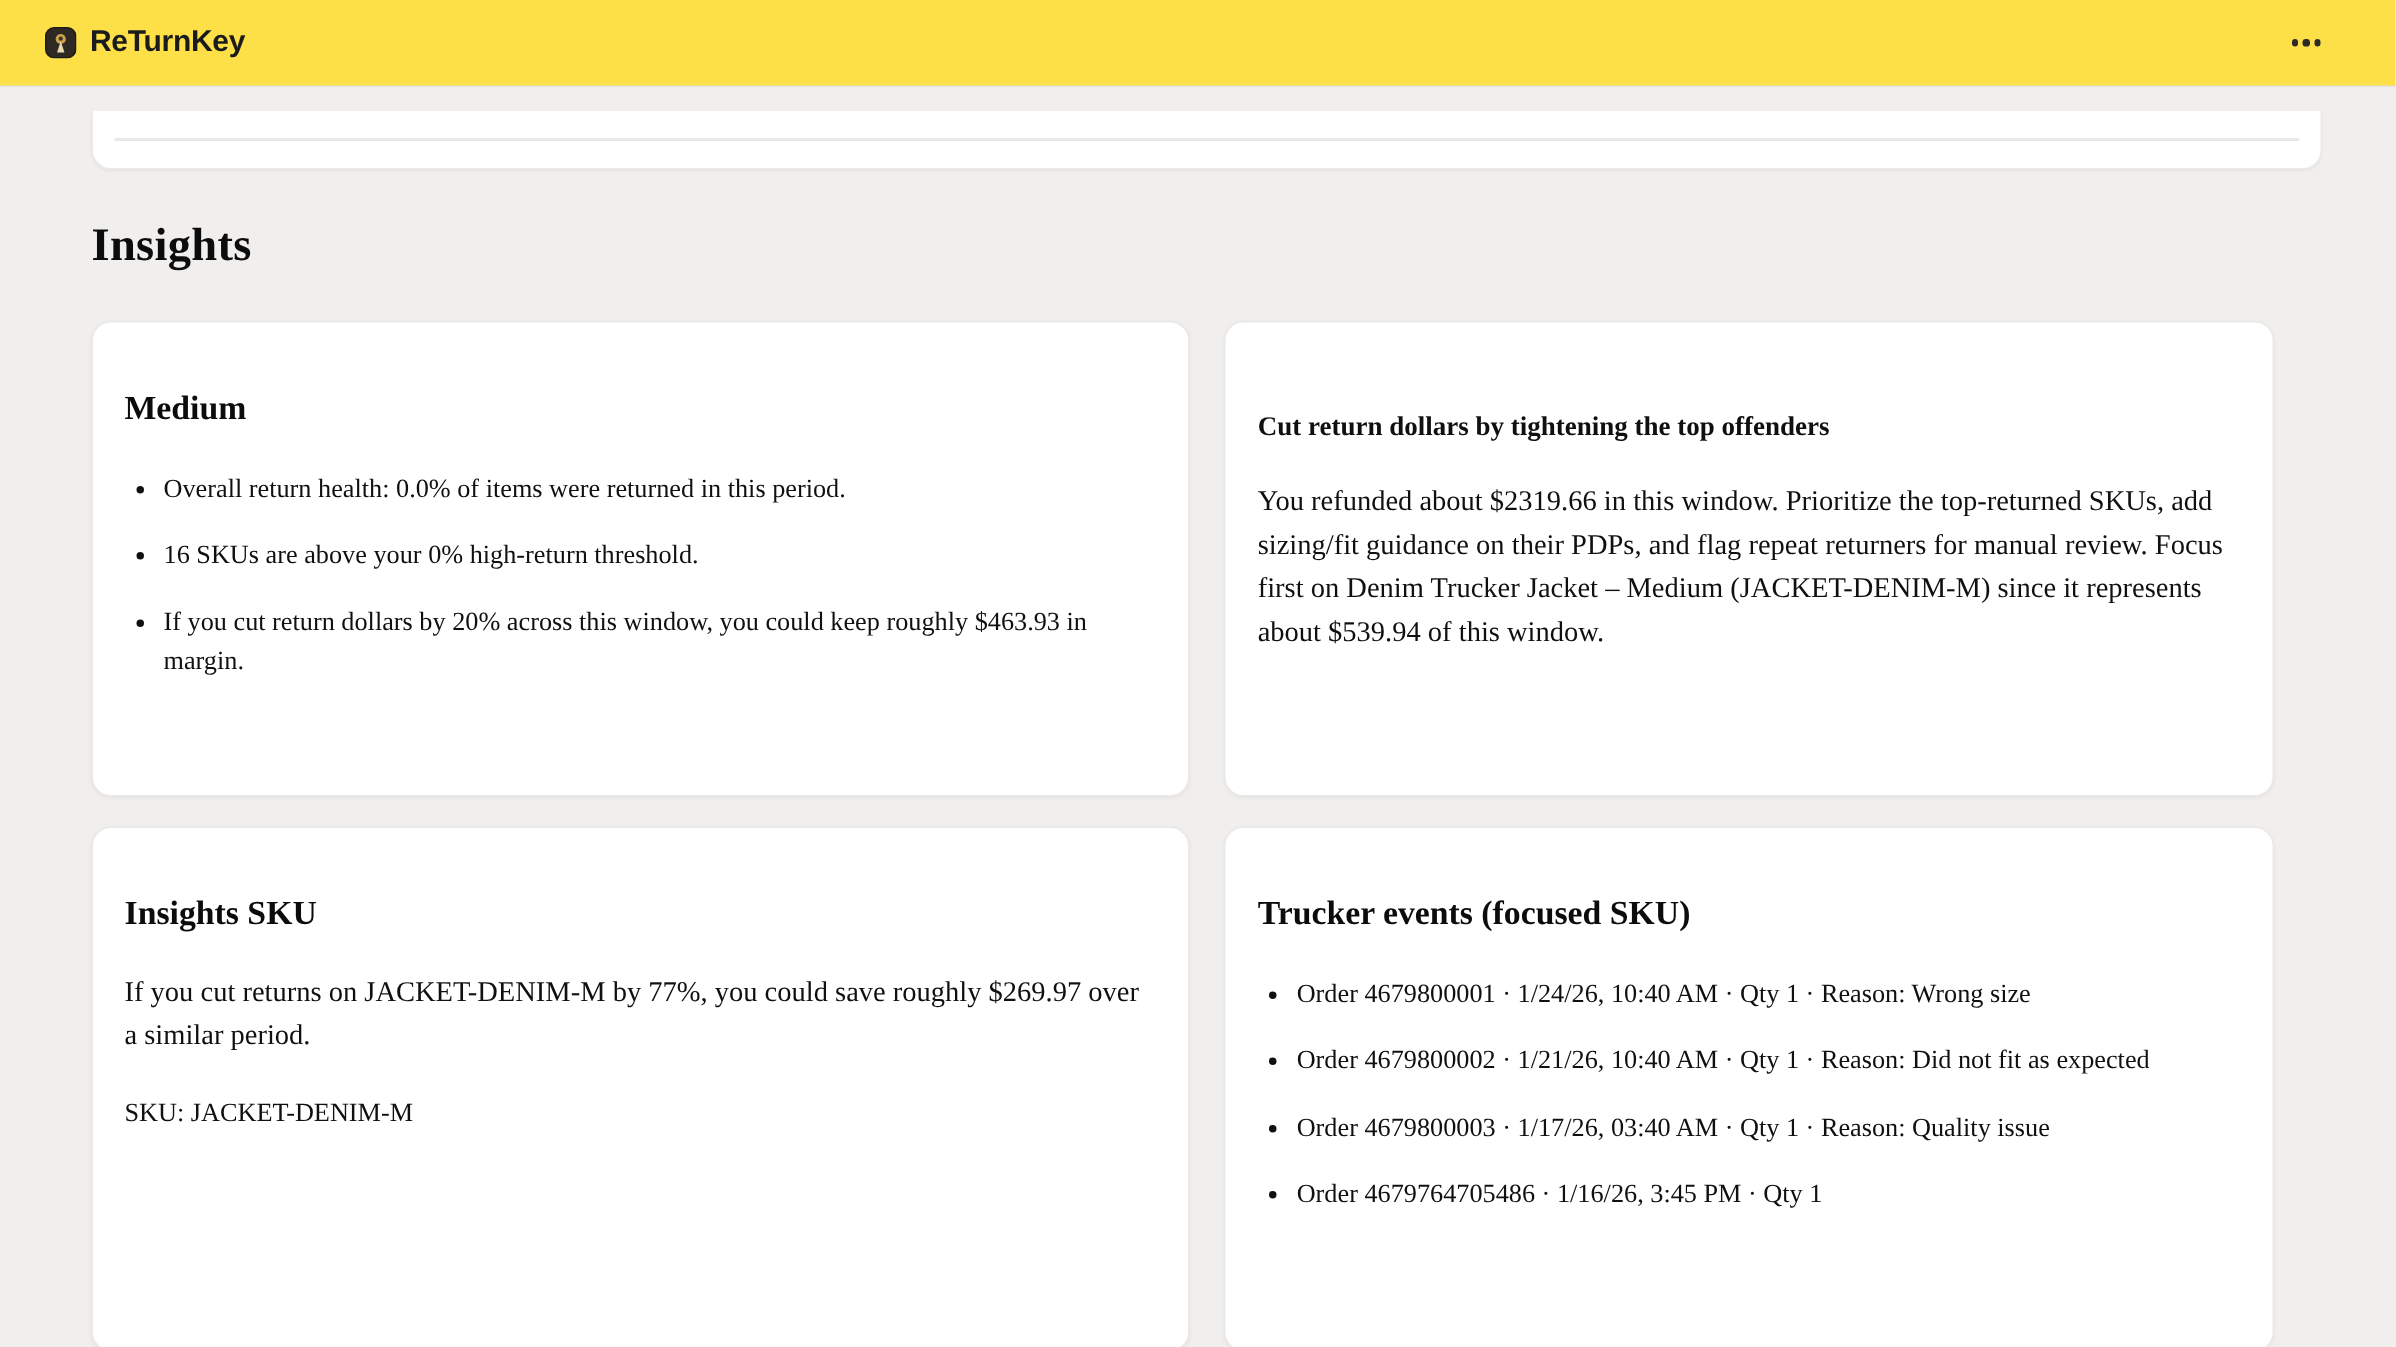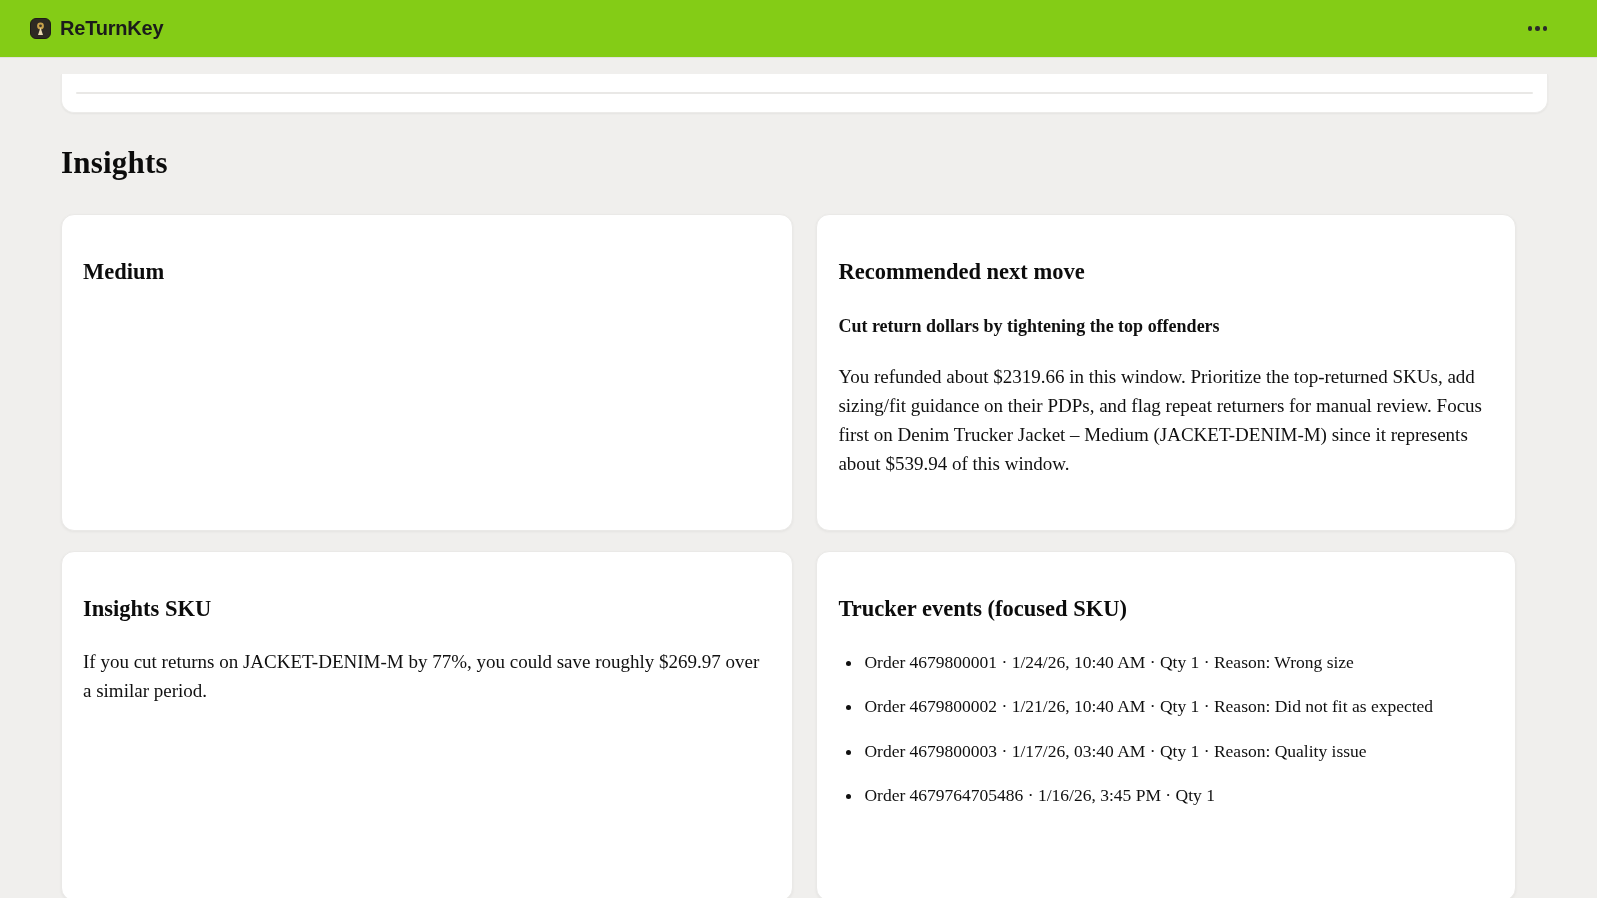--- a/index.html
+++ b/index.html
@@ -13,21 +13,21 @@
     overflow: hidden;
   }
 
   
   .topbar {
     height: 58px;
     display: flex;
     align-items: center;
     padding: 0 46px 0 30px;
     border-bottom: 1px solid #e2e1df;
-    background: #84cc16;
+    background: #fde047;
     font-family: "Liberation Sans", sans-serif;
   }
   .brand { display: flex; align-items: center; gap: 9px; }
   .brand-name {
     font-size: 20px;
     font-weight: 700;
     color: #1b1b1b;
     letter-spacing: -0.2px;
   }
   .logo { width: 21px; height: 21px; display: block; }
@@ -149,31 +149,36 @@
   <div class="partial-card">
     <div class="divider"></div>
   </div>
 
   <h1 class="page-title">Insights</h1>
 
   <div class="grid">
 
     <section class="card r1">
       <h2>Medium</h2>
+      <ul>
+        <li>Overall return health: 0.0% of items were returned in this period.</li>
+        <li>16 SKUs are above your 0% high-return threshold.</li>
+        <li>If you cut return dollars by 20% across this window, you could keep roughly $463.93 in margin.</li>
+      </ul>
     </section>
 
     <section class="card r1">
-      <h2>Recommended next move</h2>
       <p class="lede">Cut return dollars by tightening the top offenders</p>
       <p class="body-p">You refunded about $2319.66 in this window. Prioritize the top-returned SKUs, add sizing/fit guidance on their PDPs, and flag repeat returners for manual review. Focus first on Denim Trucker Jacket – Medium (JACKET-DENIM-M) since it represents about $539.94 of this window.</p>
     </section>
 
     <section class="card r2">
       <h2>Insights SKU</h2>
       <p class="body-p">If you cut returns on JACKET-DENIM-M by 77%, you could save roughly $269.97 over a similar period.</p>
+      <p class="sku-line">SKU: JACKET-DENIM-M</p>
     </section>
 
     <section class="card r2">
       <h2>Trucker events (focused SKU)</h2>
       <ul>
         <li>Order 4679800001 · 1/24/26, 10:40 AM · Qty 1 · Reason: Wrong size</li>
         <li>Order 4679800002 · 1/21/26, 10:40 AM · Qty 1 · Reason: Did not fit as expected</li>
         <li>Order 4679800003 · 1/17/26, 03:40 AM · Qty 1 · Reason: Quality issue</li>
         <li>Order 4679764705486 · 1/16/26, 3:45 PM · Qty 1</li>
       </ul>

